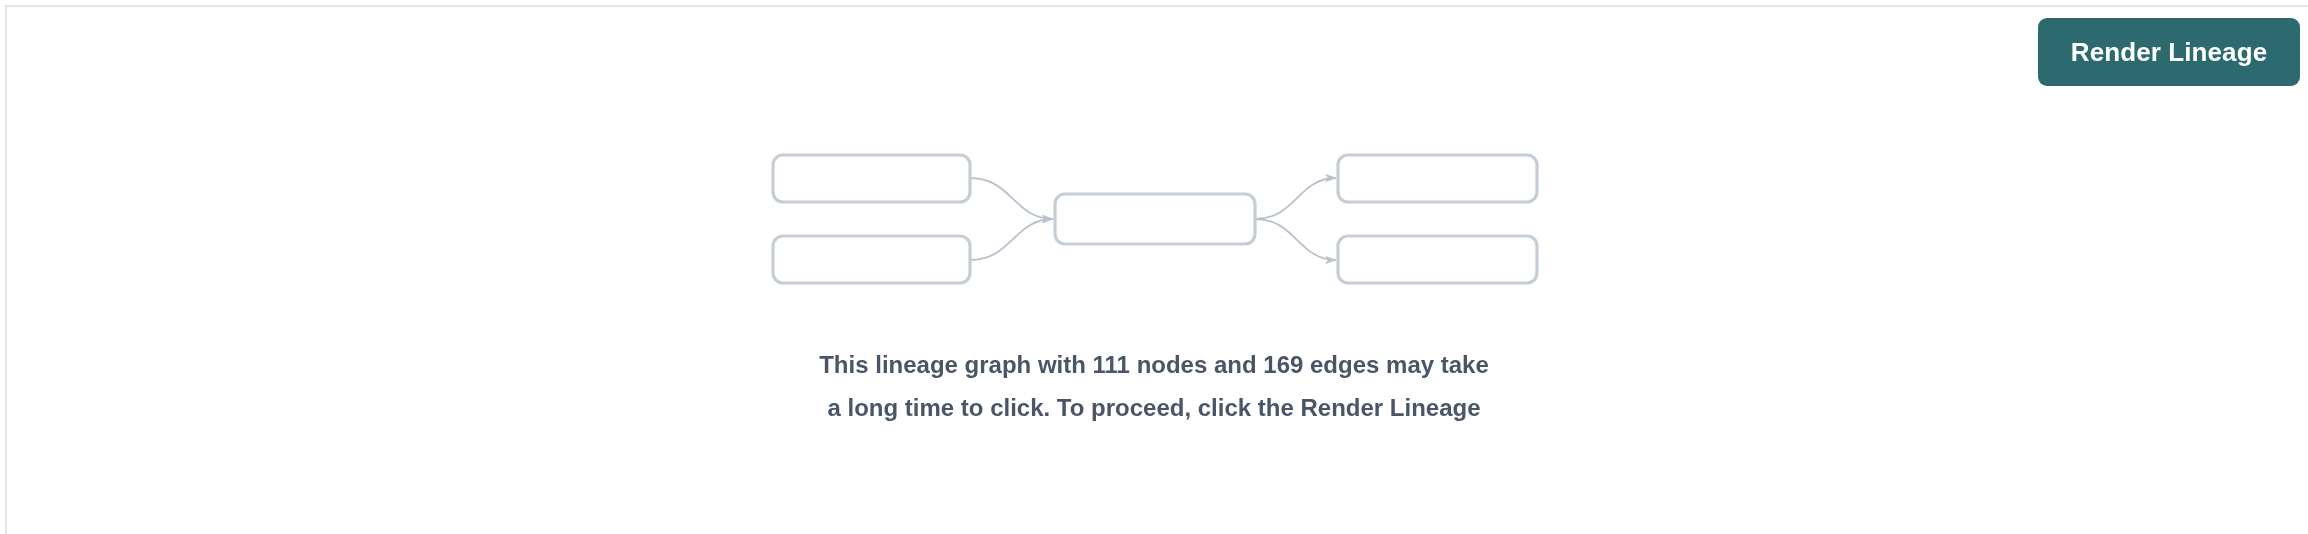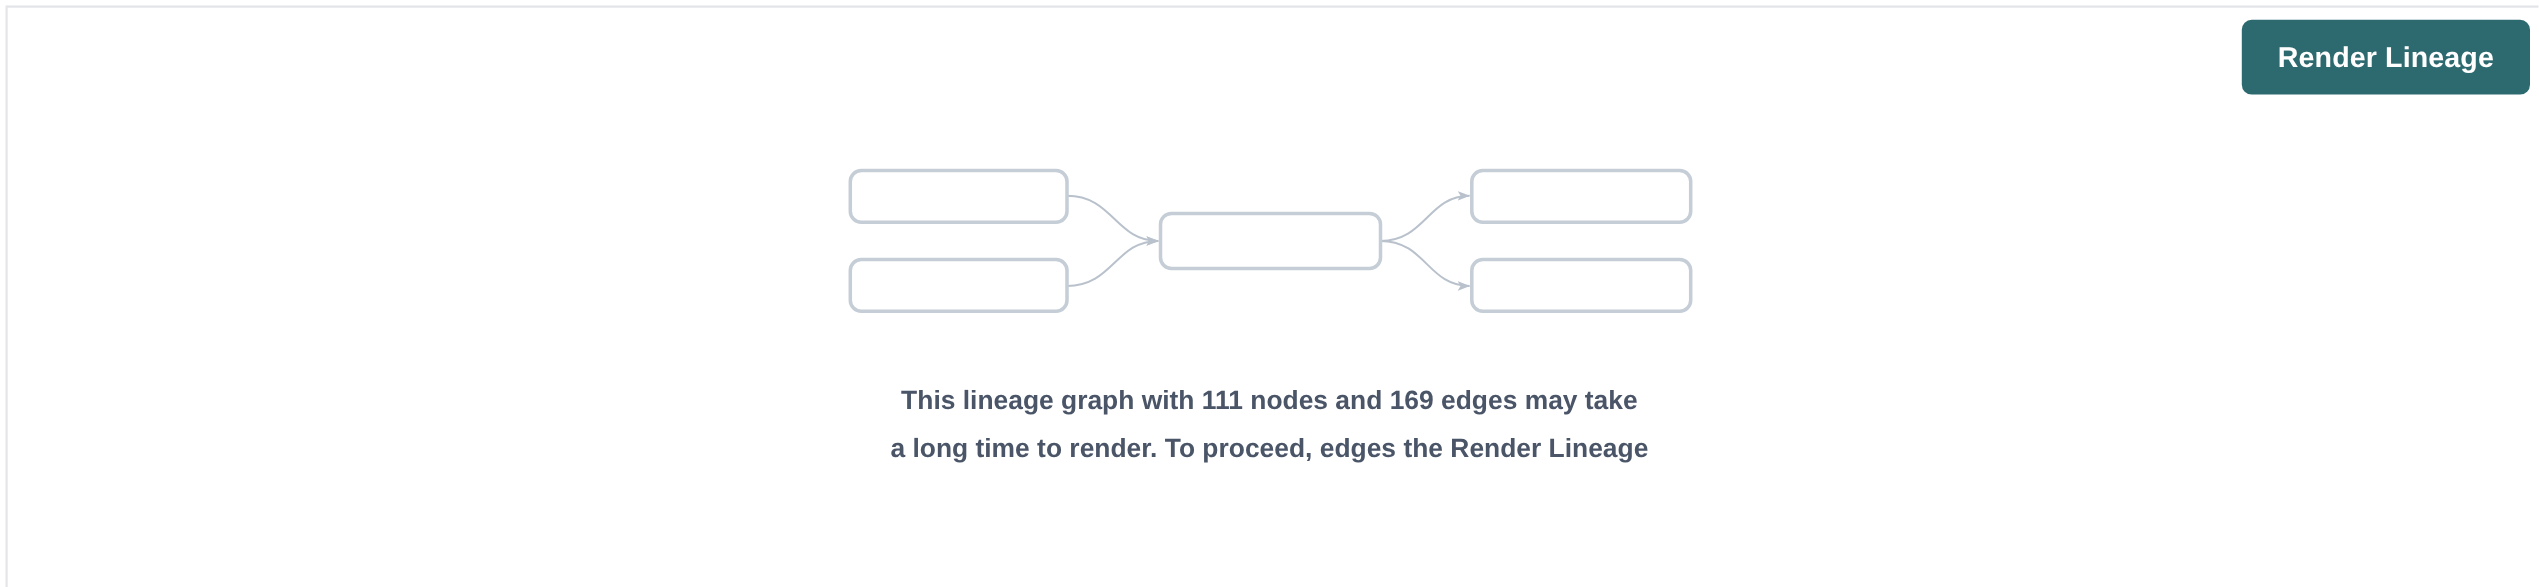--- a/index.html
+++ b/index.html
@@ -127,17 +127,17 @@
         <rect x="11" y="13" width="197" height="47" rx="10" ry="10" fill="none" stroke="#c5cdd6" stroke-width="3.2"></rect>
         <rect x="11" y="94" width="197" height="47" rx="10" ry="10" fill="none" stroke="#c5cdd6" stroke-width="3.2"></rect>
         <rect x="293" y="52" width="200" height="50" rx="10" ry="10" fill="none" stroke="#c5cdd6" stroke-width="3.2"></rect>
         <rect x="576" y="13" width="199" height="47" rx="10" ry="10" fill="none" stroke="#c5cdd6" stroke-width="3.2"></rect>
         <rect x="576" y="94" width="199" height="47" rx="10" ry="10" fill="none" stroke="#c5cdd6" stroke-width="3.2"></rect>
       </svg>
     </div>
 
     <div class="message">
       <span class="line">This lineage graph with 111 nodes and 169 edges may take</span>
-      <span class="line">a long time to render. To proceed, edges the Render Lineage</span>
+      <span class="line">a long time to click. To proceed, click the Render Lineage</span>
     </div>
 
   </div>
 </div>
 
 </body></html>

